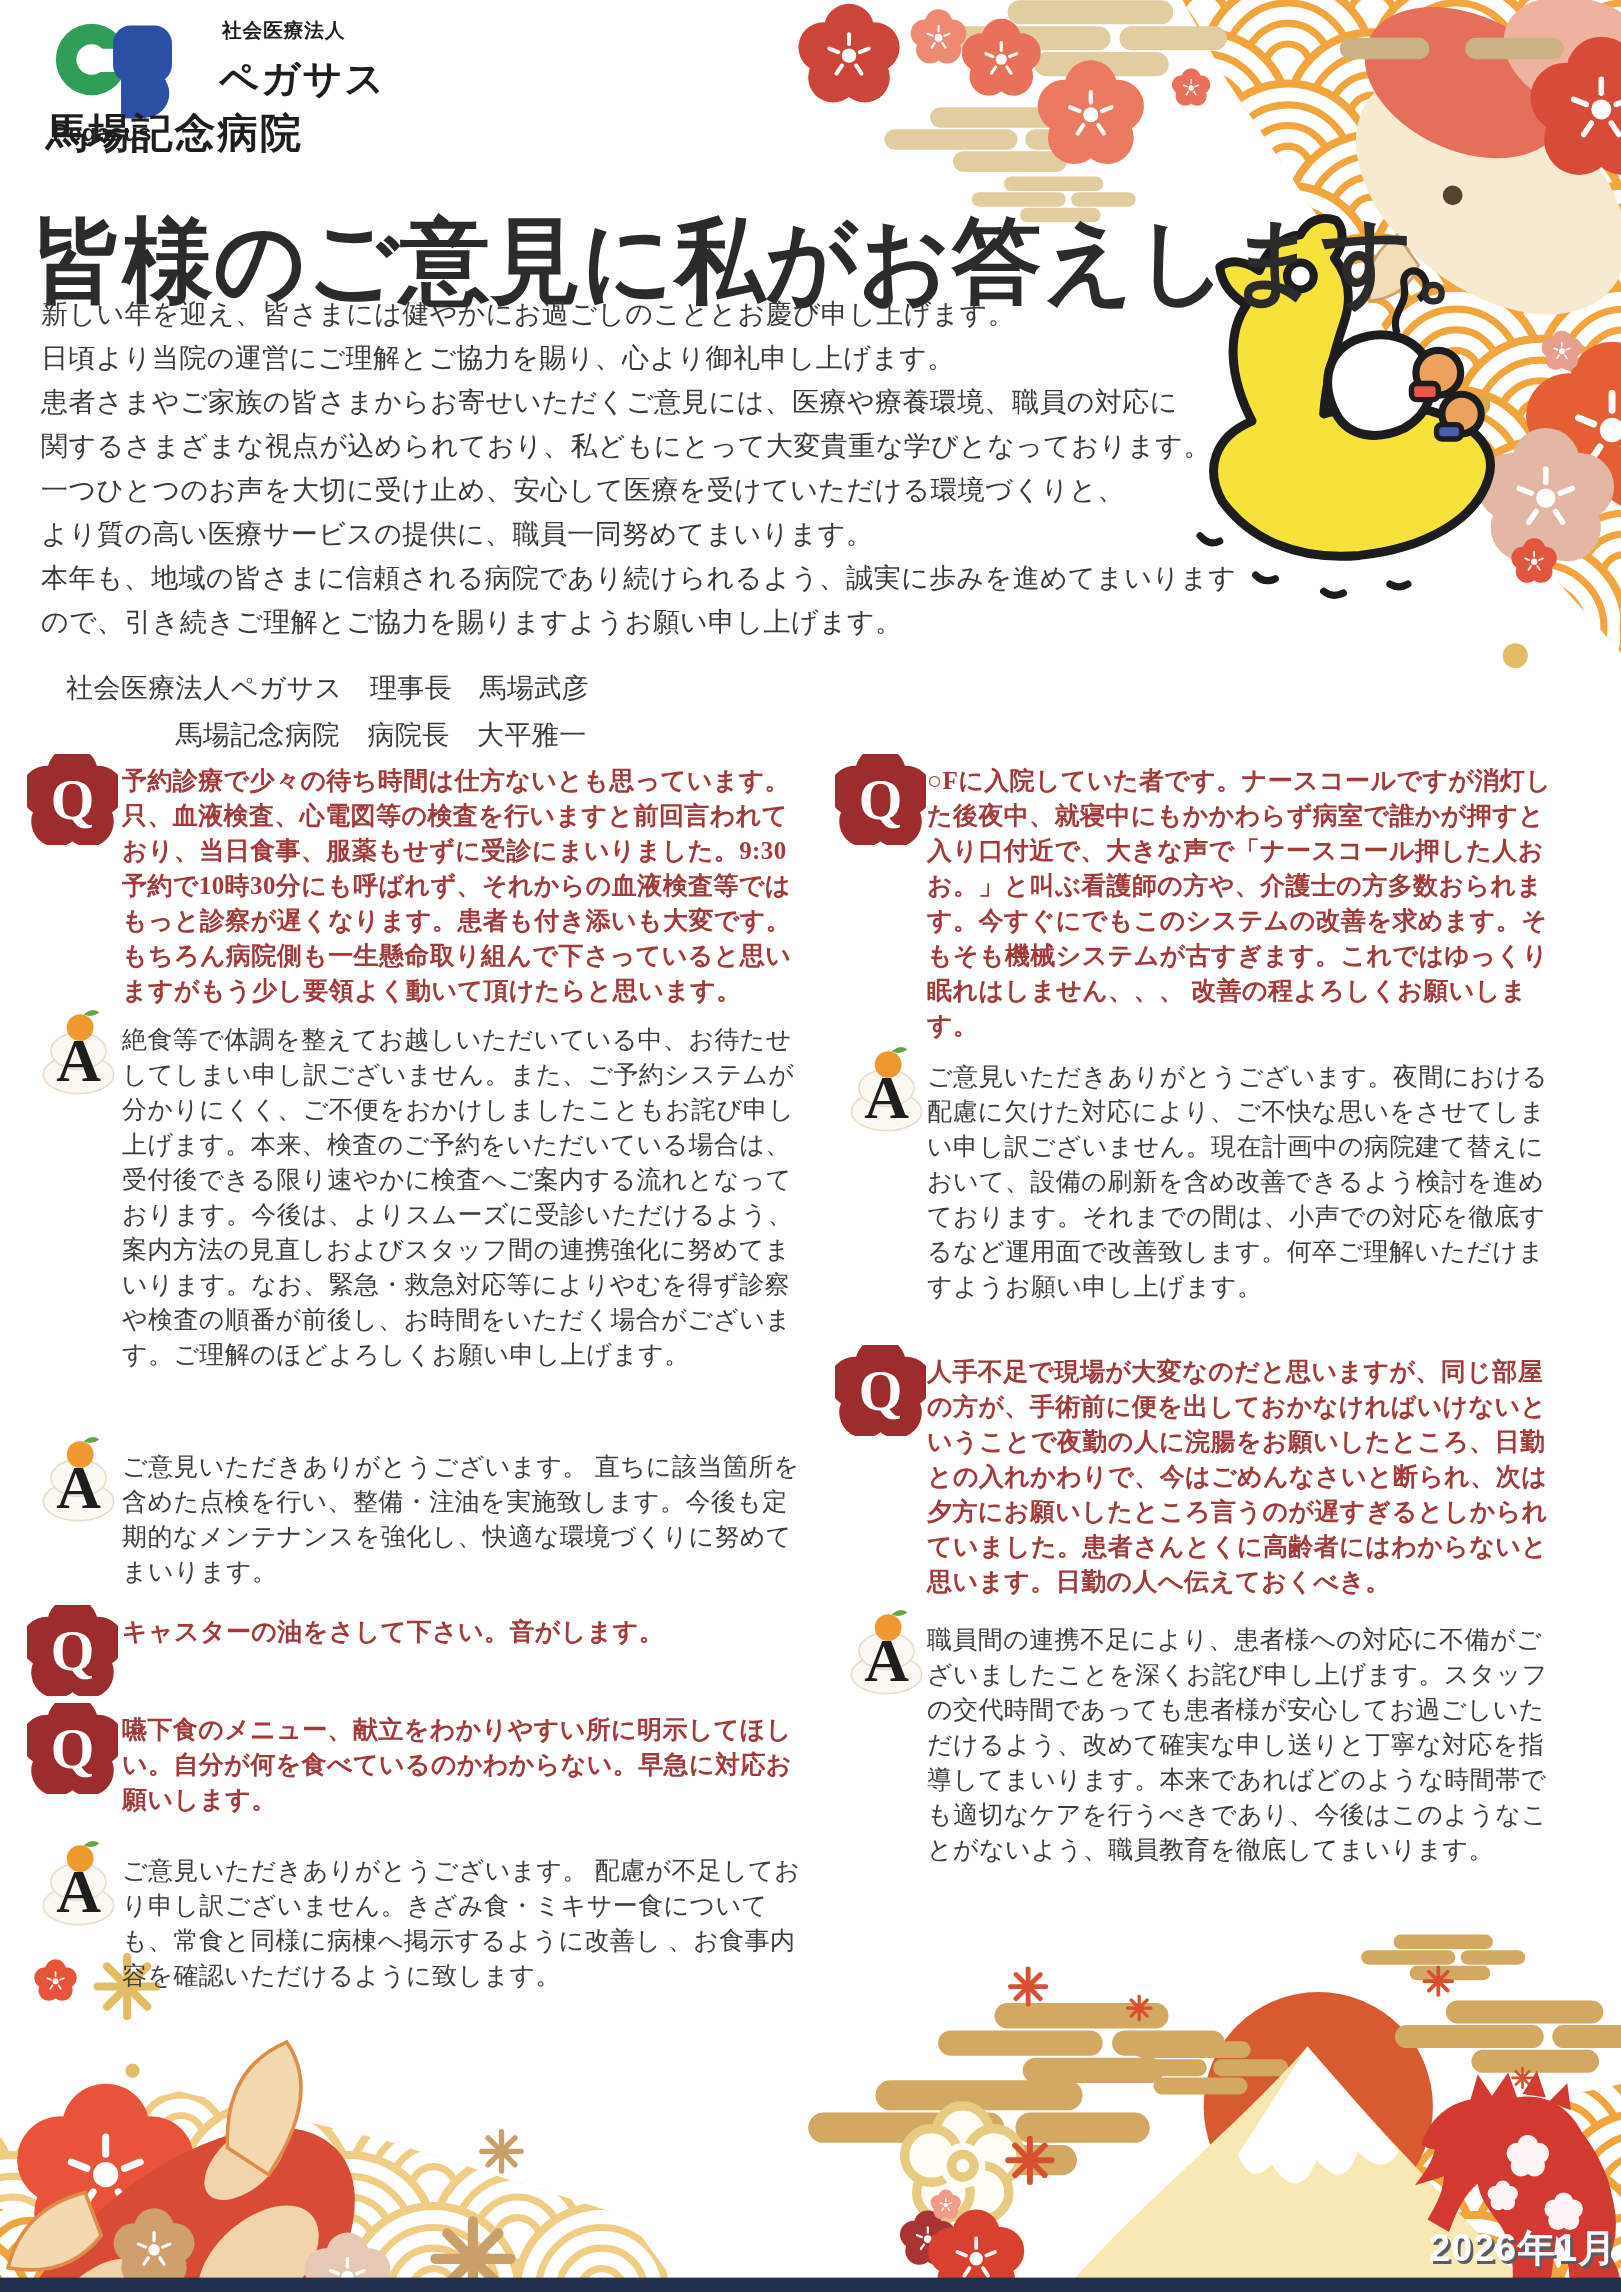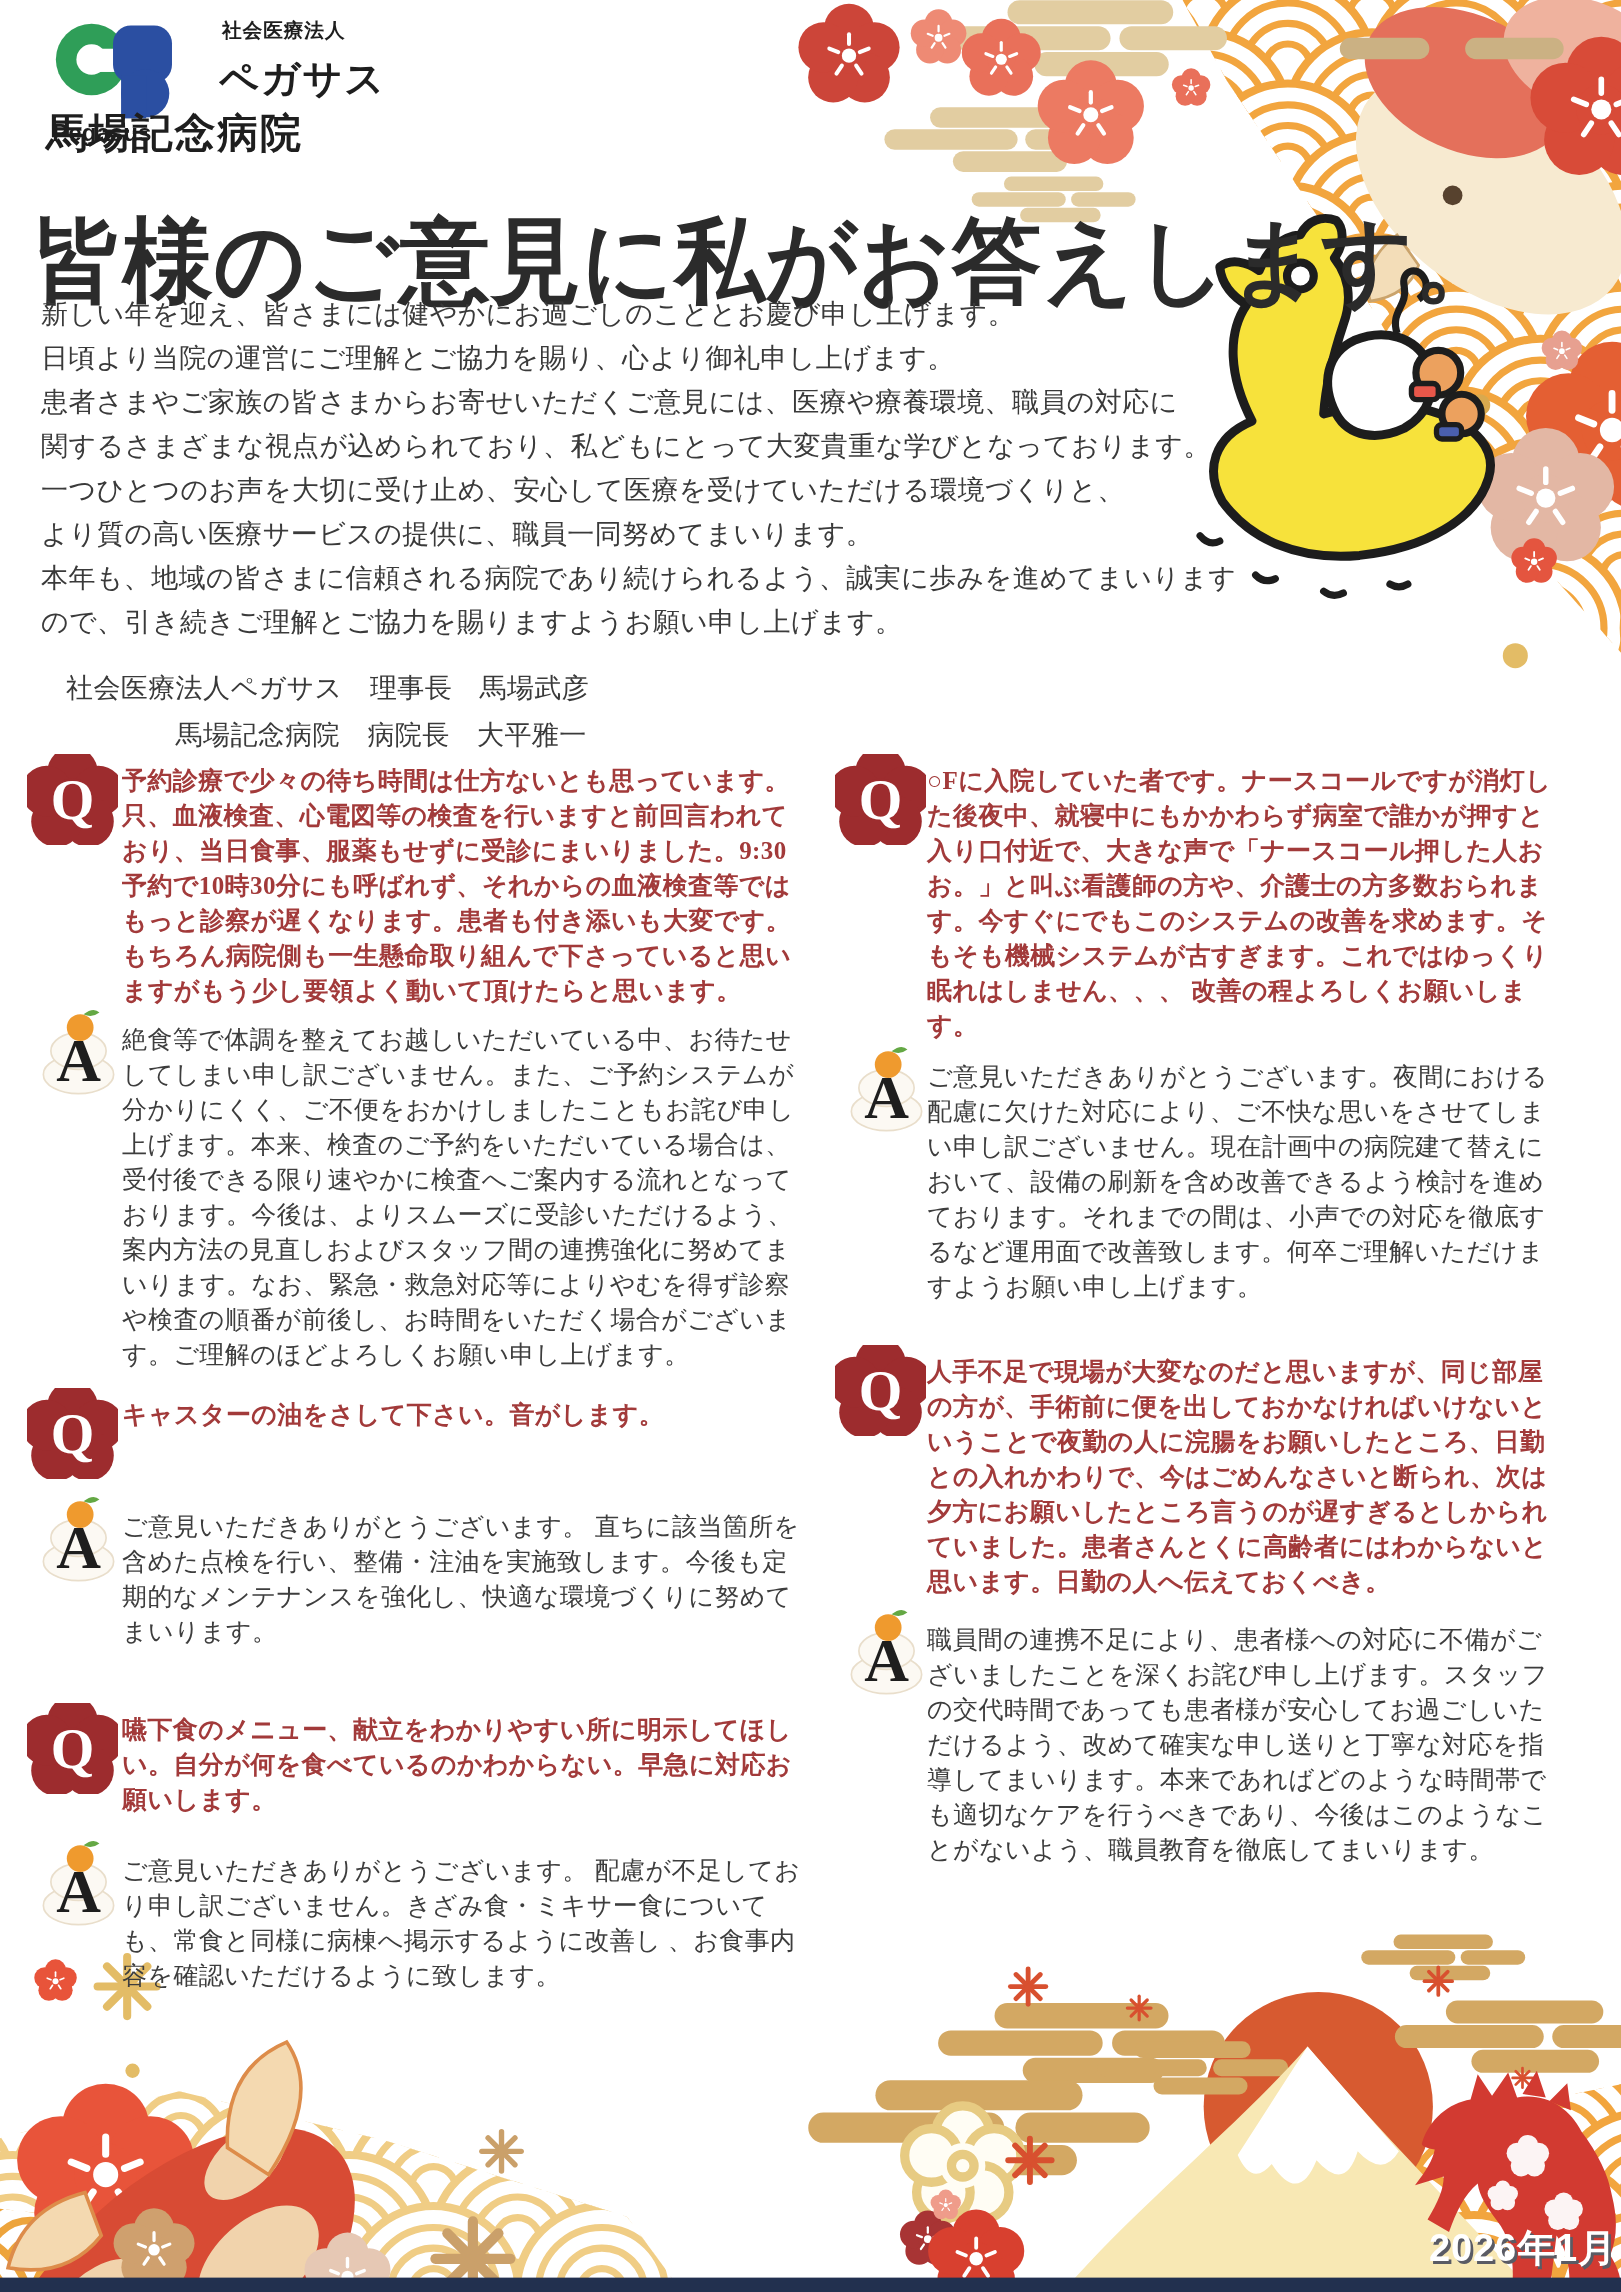--- a/index.html
+++ b/index.html
@@ -412,31 +412,31 @@
         </svg>
       <div class="qa-text q-text">予約診療で少々の待ち時間は仕方ないとも思っています。只、血液検査、心電図等の検査を行いますと前回言われており、当日食事、服薬もせずに受診にまいりました。9:30予約で10時30分にも呼ばれず、それからの血液検査等ではもっと診察が遅くなります。患者も付き添いも大変です。もちろん病院側も一生懸命取り組んで下さっていると思いますがもう少し要領よく動いて頂けたらと思います。</div>
     </div>
     <div class="qa-item" style="margin-top:14.3px;">
       <svg class="a-badge" viewBox="-46 -50 92 106">
           <use href="#amochi"></use>
         </svg>
       <div class="qa-text a-text">絶食等で体調を整えてお越しいただいている中、お待たせしてしまい申し訳ございません。また、ご予約システムが分かりにくく、ご不便をおかけしましたこともお詫び申し上げます。本来、検査のご予約をいただいている場合は、受付後できる限り速やかに検査へご案内する流れとなっております。今後は、よりスムーズに受診いただけるよう、案内方法の見直しおよびスタッフ間の連携強化に努めてまいります。なお、緊急・救急対応等によりやむを得ず診察や検査の順番が前後し、お時間をいただく場合がございます。ご理解のほどよろしくお願い申し上げます。</div>
     </div>
 
+    <div class="qa-item" style="margin-top:77px;">
+      <svg class="a-badge" viewBox="-46 -50 92 106">
+          <use href="#amochi"></use>
+        </svg>
+      <div class="qa-text a-text">ご意見いただきありがとうございます。 直ちに該当箇所を含めた点検を行い、整備・注油を実施致します。今後も定期的なメンテナンスを強化し、快適な環境づくりに努めてまいります。</div>
+    </div>
     <div class="qa-item" style="margin-top:25px;">
       <svg class="q-badge" viewBox="-52 -52 104 104">
           <use href="#qflower"></use>
         </svg>
       <div class="qa-text q-text">キャスターの油をさして下さい。音がします。</div>
-    </div>
-    <div class="qa-item" style="margin-top:77px;">
-      <svg class="a-badge" viewBox="-46 -50 92 106">
-          <use href="#amochi"></use>
-        </svg>
-      <div class="qa-text a-text">ご意見いただきありがとうございます。 直ちに該当箇所を含めた点検を行い、整備・注油を実施致します。今後も定期的なメンテナンスを強化し、快適な環境づくりに努めてまいります。</div>
     </div>
 
     <div class="qa-item" style="margin-top:63px;">
       <svg class="q-badge" viewBox="-52 -52 104 104">
           <use href="#qflower"></use>
         </svg>
       <div class="qa-text q-text">嚥下食のメニュー、献立をわかりやすい所に明示してほしい。自分が何を食べているのかわからない。早急に対応お願いします。</div>
     </div>
     <div class="qa-item" style="margin-top:36px;">
       <svg class="a-badge" viewBox="-46 -50 92 106">

